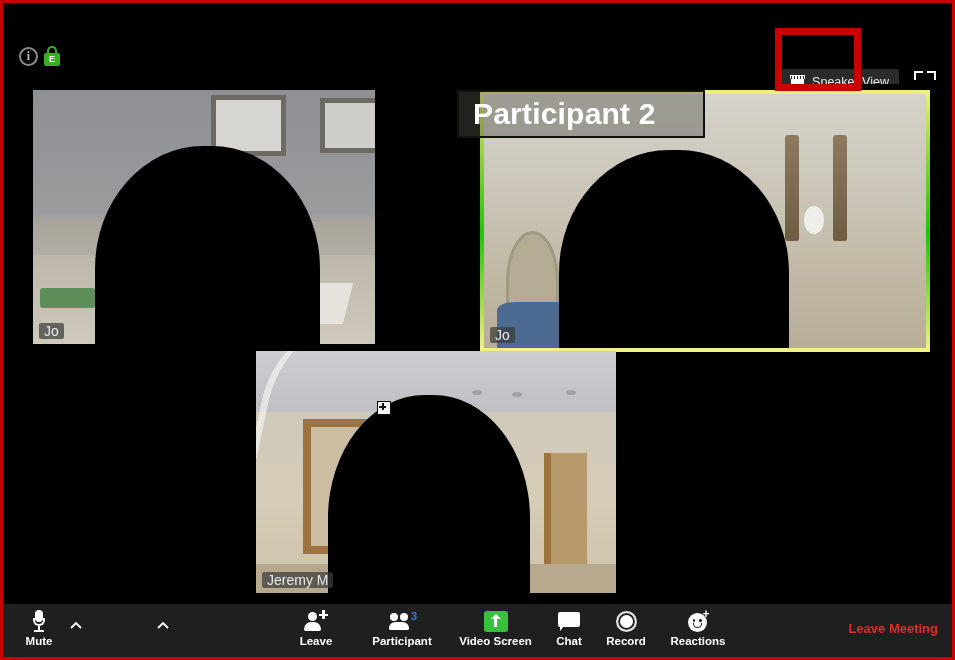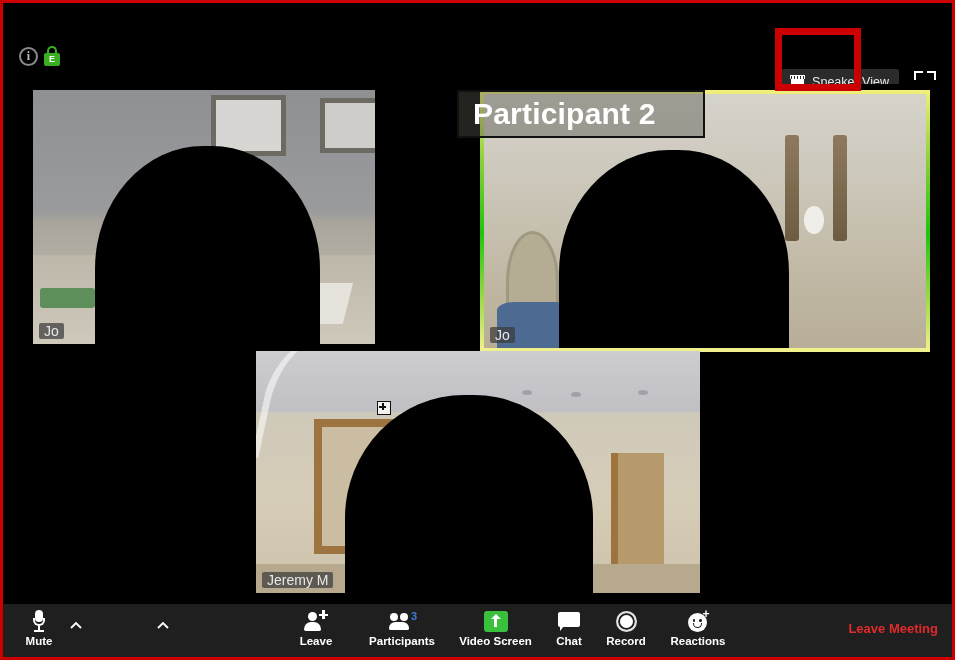--- a/index.html
+++ b/index.html
@@ -199,21 +199,21 @@
   
   .tile-1 { left: 30px; top: 6px; width: 342px; height: 254px; }
   
   .tile-2 { left: 477px; top: 6px; width: 442px; height: 254px;
             border: 4px solid transparent;
             background-image: linear-gradient(#1c1c1c, #1c1c1c),
                               linear-gradient(180deg,#f2f07a 0%, #8fd13d 26%, #1fc40a 55%, #9ddb4a 80%, #f4f28e 100%);
             background-origin: border-box;
             background-clip: padding-box, border-box; }
   
-  .tile-3 { left: 253px; top: 267px; width: 444px; height: 242px; }
+  .tile-3 { left: 253px; top: 267px; width: 360px; height: 242px; }
 
   
   .scene-1 {
     background:
       linear-gradient(180deg, #8f9094 0%, #9a9b9d 48%, #a9a59c 52%, #b8b2a6 72%, #c9c3b6 100%);
   }
   .scene-1::before {
     content: "";
     position: absolute;
     left: 52%; top: 2%;
@@ -646,21 +646,21 @@
 
     <div class="tool" style="left:359px;width:80px">
       <span class="glyph">
         <span class="ic-people">
           <span class="h1"></span>
             <span class="h2"></span>
             <span class="b1"></span>
           <span class="badge-count">3</span>
         </span>
       </span>
-      <span class="lbl">Participants</span>
+      <span class="lbl">Participant</span>
     </div>
 
     <div class="tool" style="left:455px;width:75px">
       <span class="glyph">
         <span class="ic-share">
             <span class="tip"></span>
             <span class="ar"></span>
           </span>
       </span>
       <span class="lbl">Video Screen</span>

